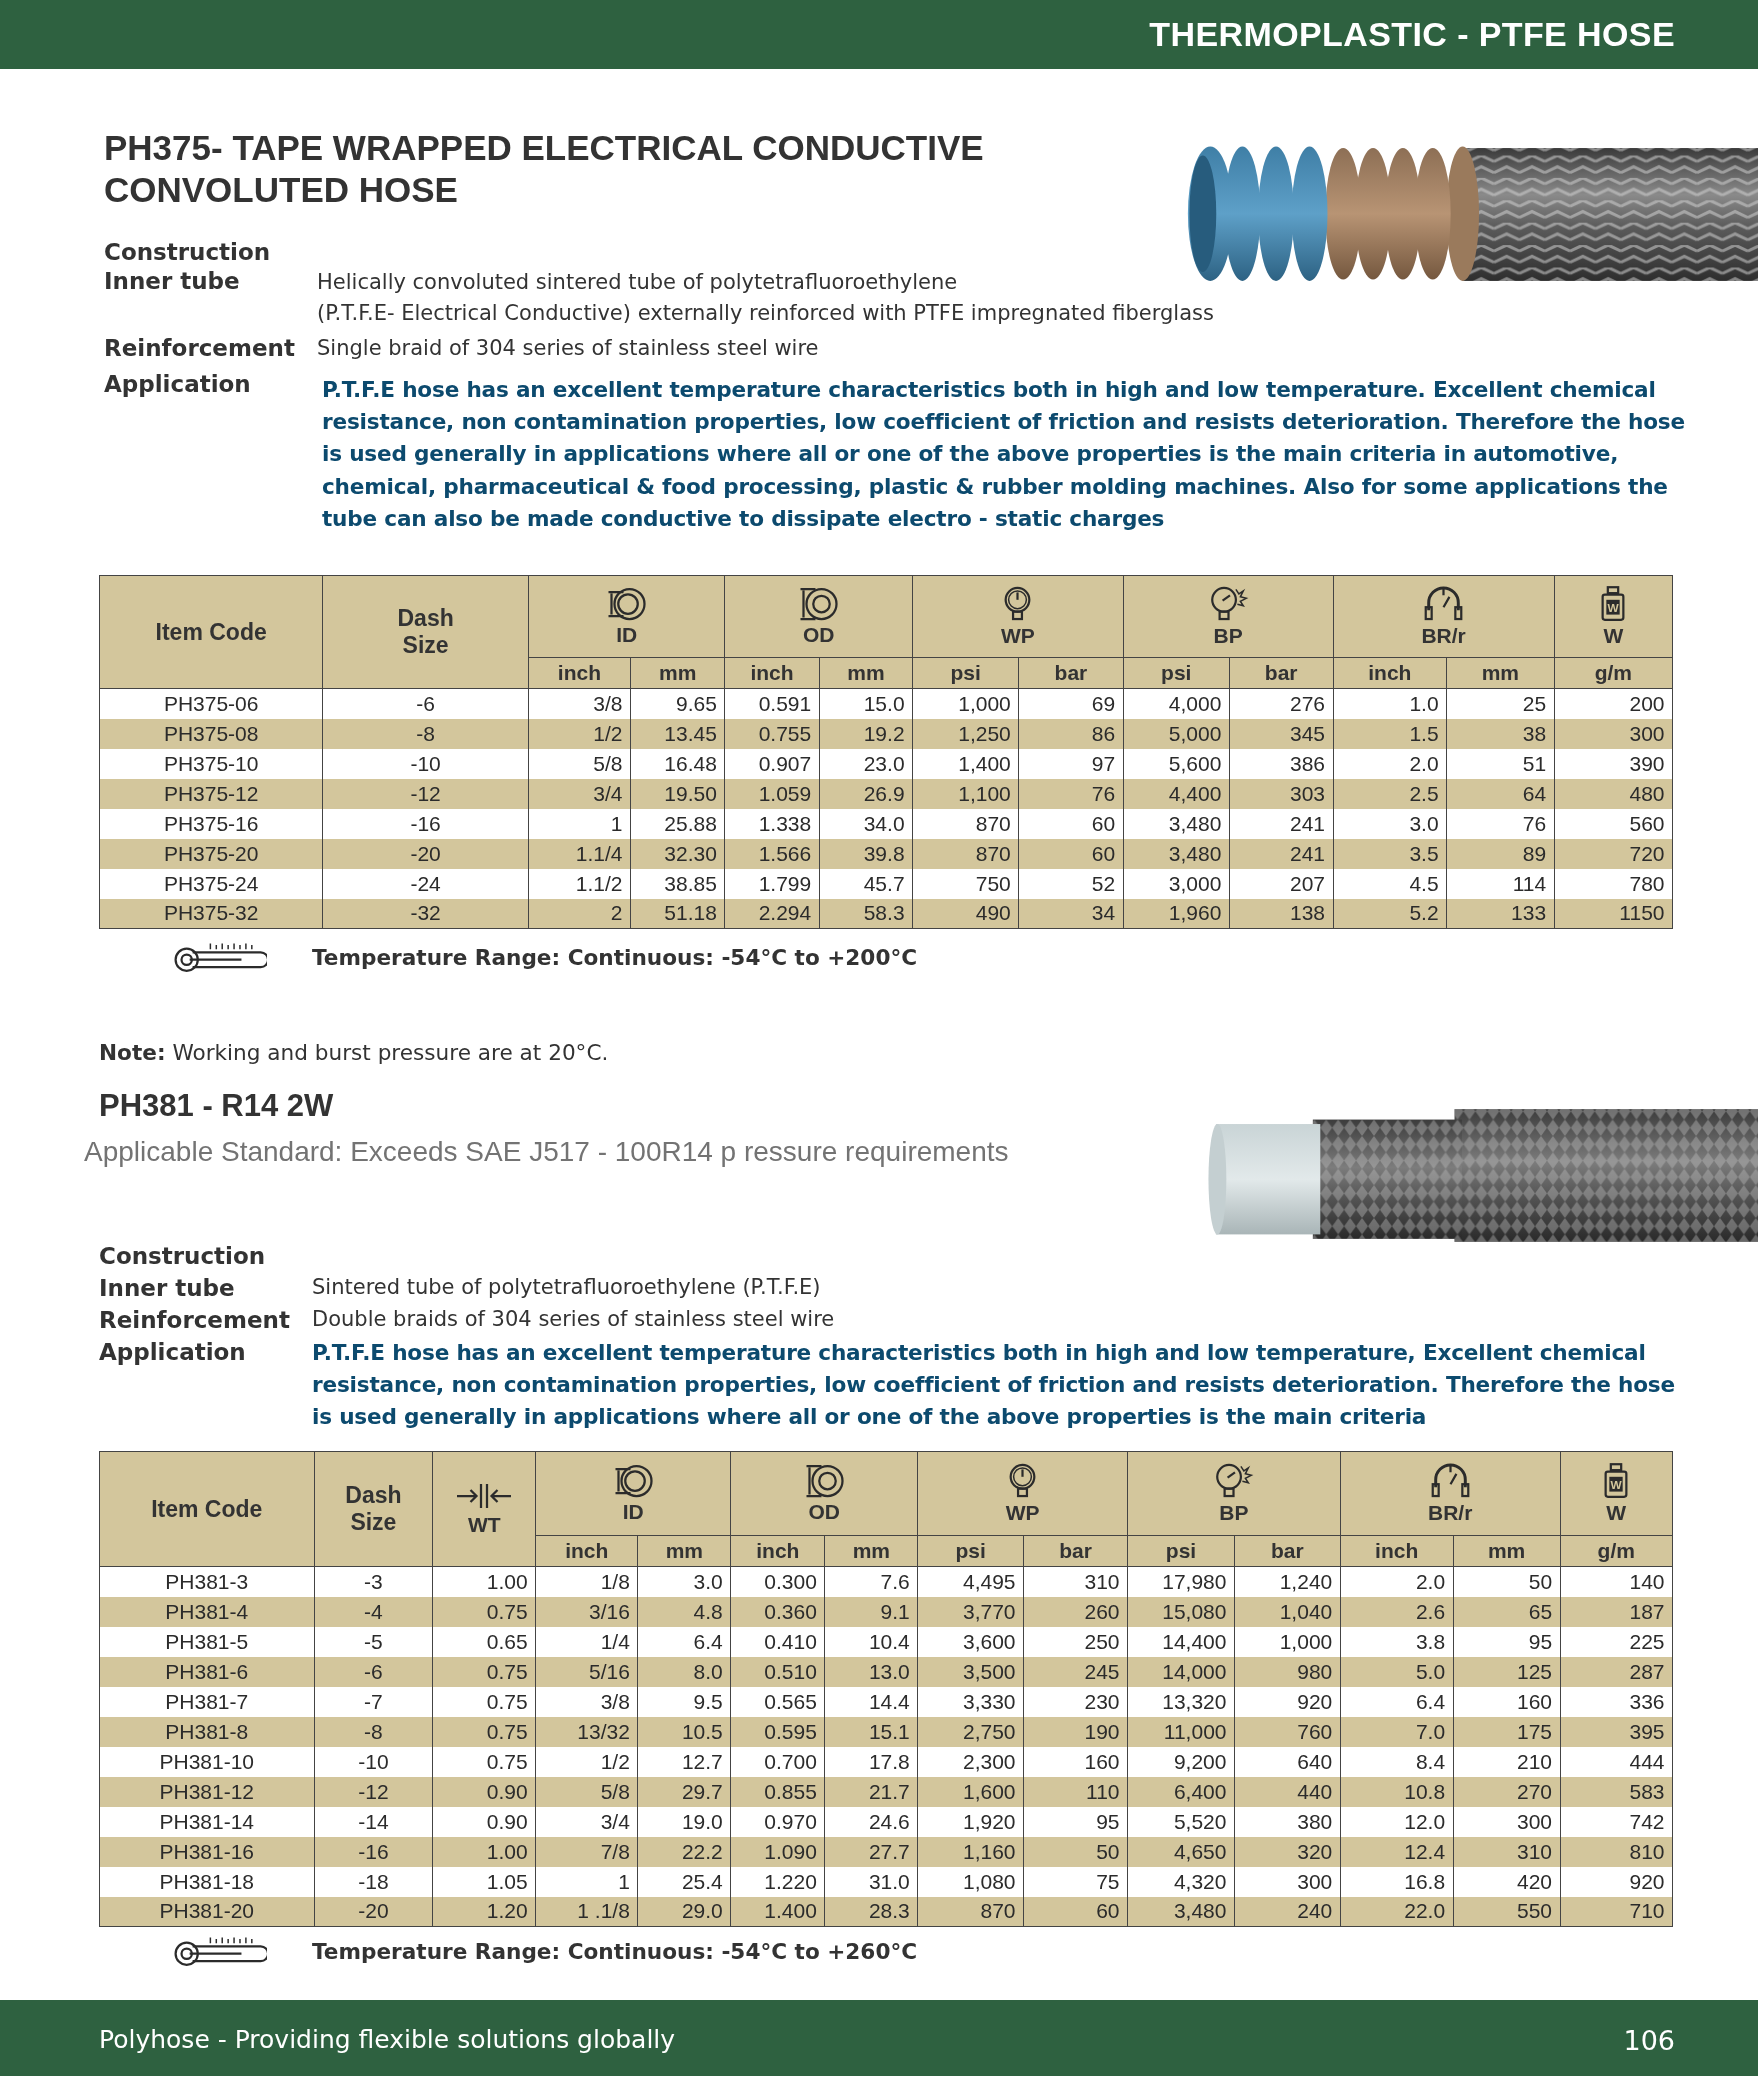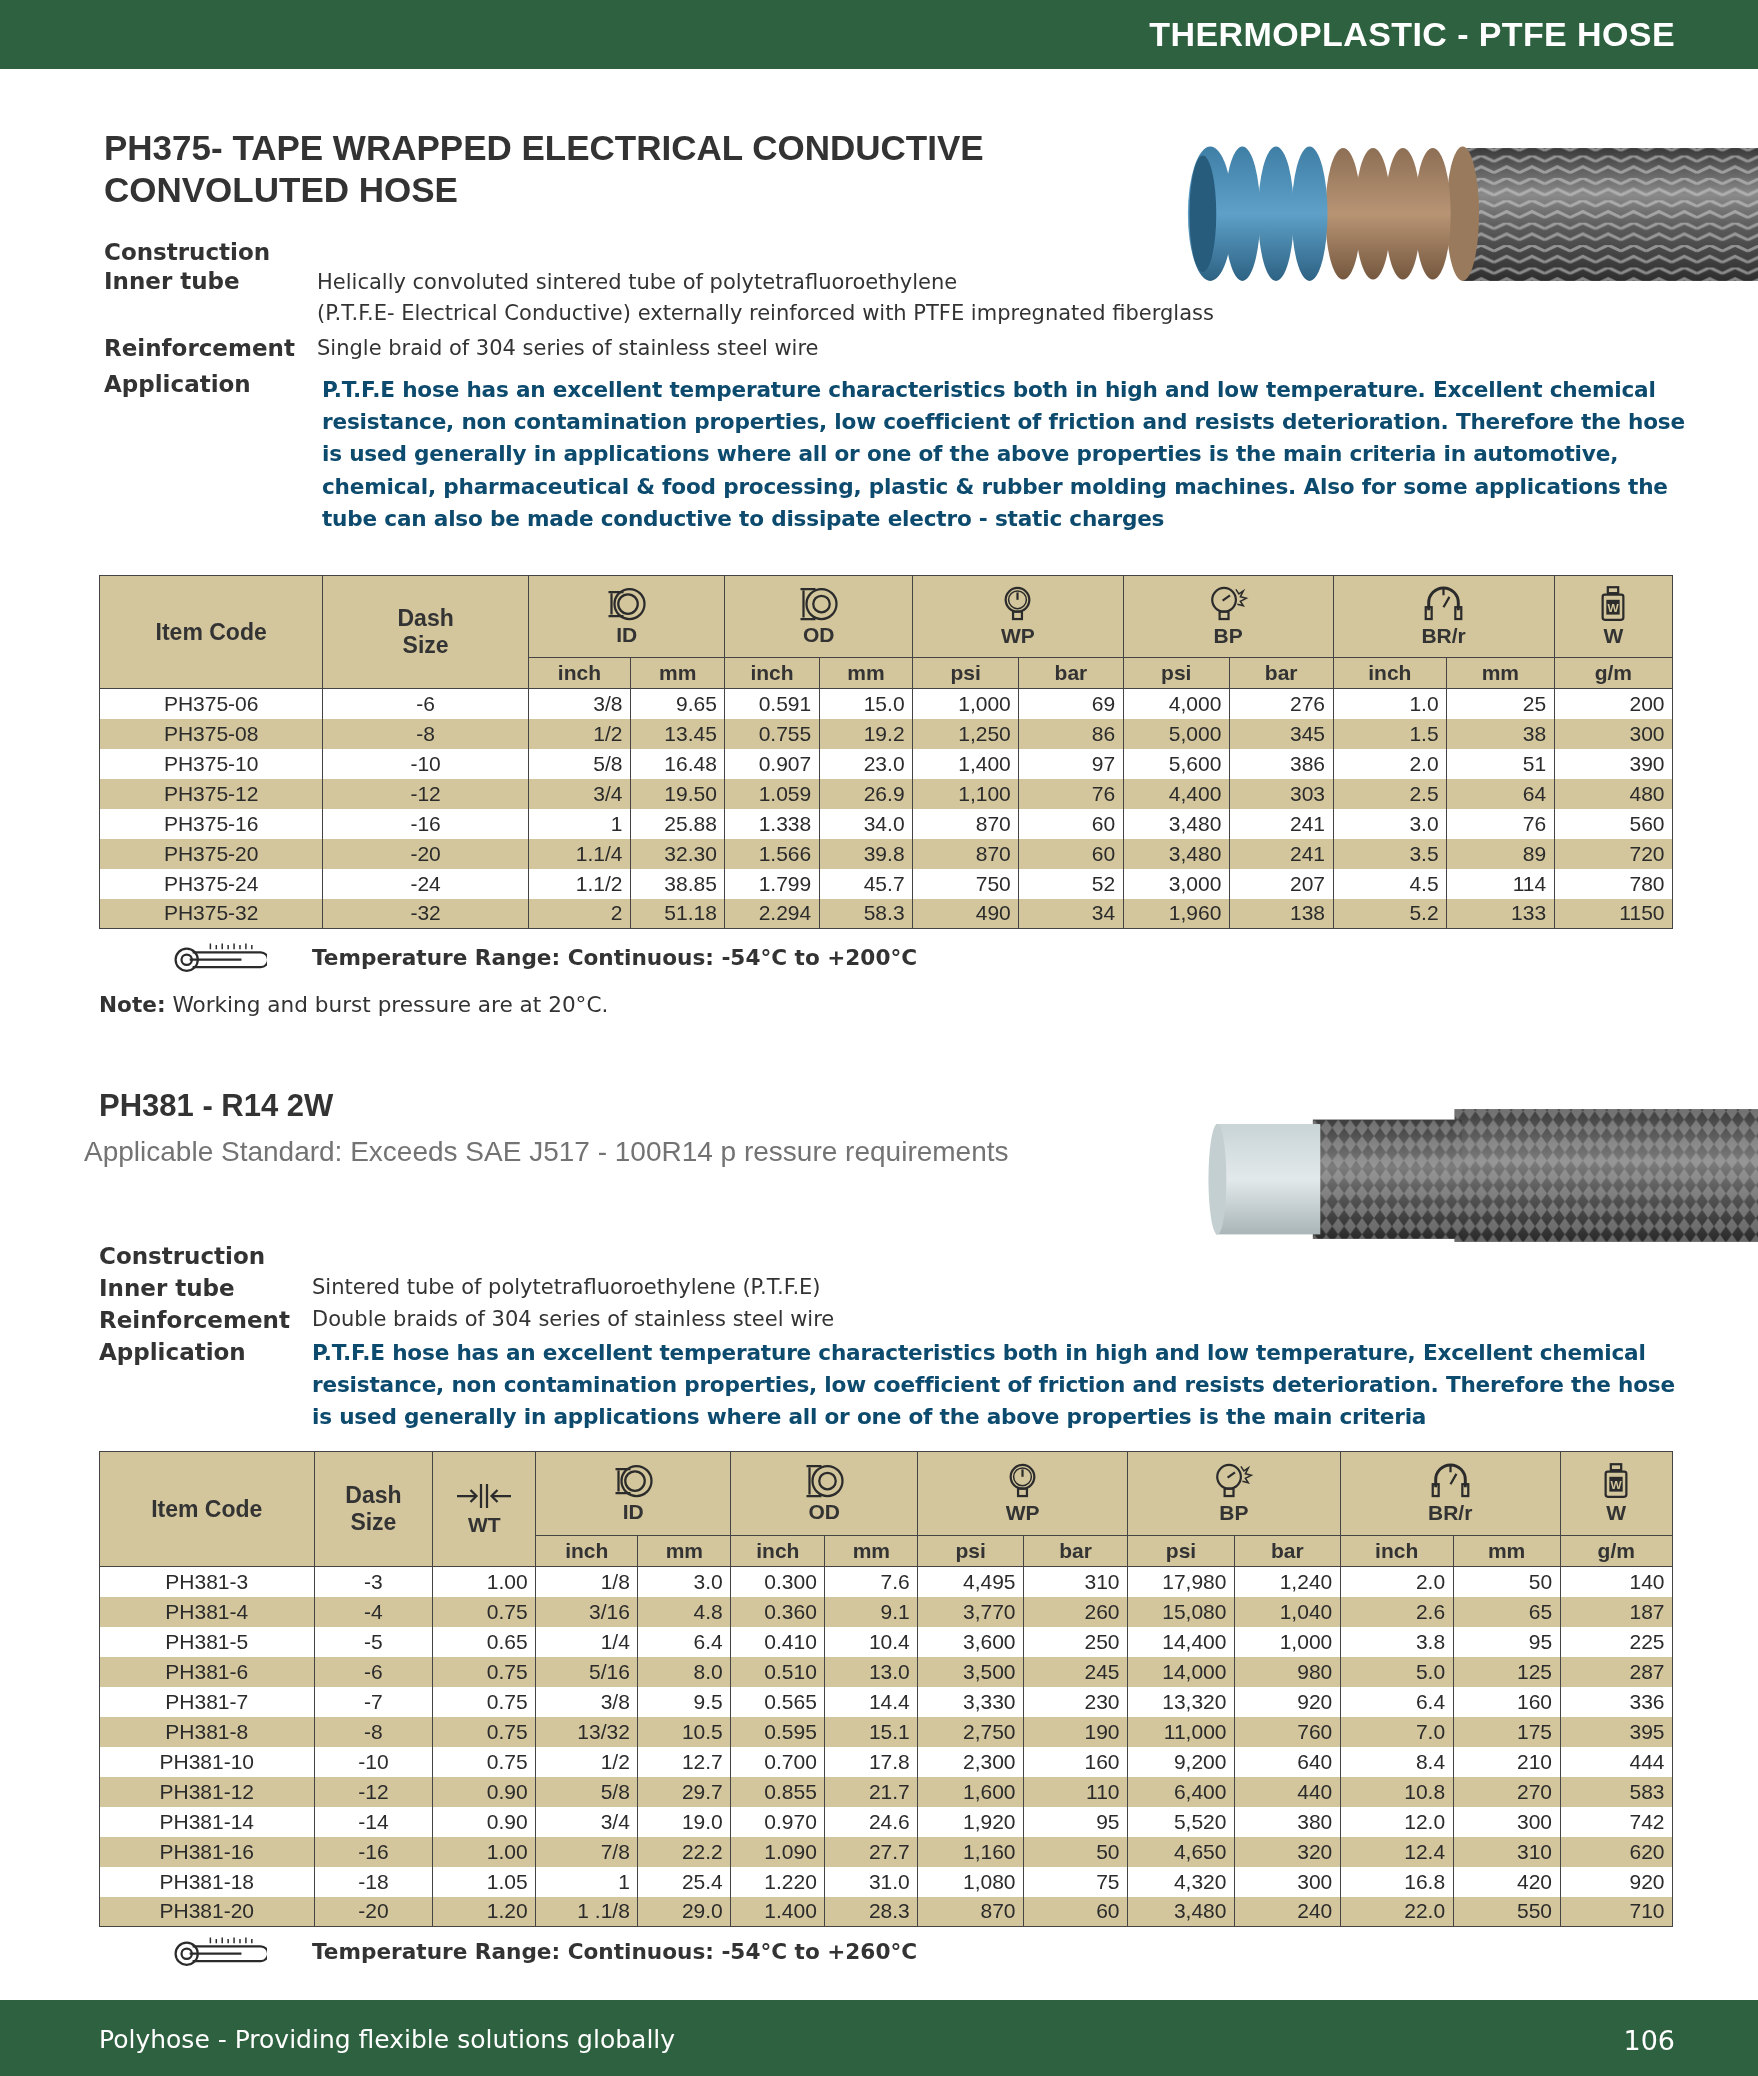--- a/index.html
+++ b/index.html
@@ -29,21 +29,21 @@
   table.dt tbody td.code { text-align: center; }
   table.dt tbody td.dash { text-align: center; }
   table.dt tbody tr:nth-child(even) td { background: #D3C69C; }
   table.dt tbody tr:nth-child(odd) td { background: #ffffff; }
   .hicon { display: block; margin: 0 auto 1.5px auto; }
   .hlabel { font-size: 21px; font-weight: bold; }
   .mainhead { font-size: 23px; font-weight: bold; line-height: 27px; }
 
   .temp { position: absolute; display: flex; align-items: center; }
   .temp .txt { font-family: "DejaVu Sans", sans-serif; font-weight: bold; font-size: 21.6px; color: #333; margin-left: 45px; }
-  .note { position: absolute; left: 99px; font-family: "DejaVu Sans", sans-serif; font-size: 21.6px; color: #333; }
+  .note { position: absolute; left: 99px; font-family: "DejaVu Sans", sans-serif; font-size: 21.6px; color: #333; margin-top: 48px; }
   .note b { font-weight: bold; }
 
   .hoseimg { position: absolute; }
 </style>
 </head>
 <body>
 
 <div class="topbar">
   <div class="ttl">THERMOPLASTIC - PTFE HOSE</div>
 </div>
@@ -623,21 +623,21 @@
         <td>7/8</td>
         <td>22.2</td>
         <td>1.090</td>
         <td>27.7</td>
         <td>1,160</td>
         <td>50</td>
         <td>4,650</td>
         <td>320</td>
         <td>12.4</td>
         <td>310</td>
-        <td>620</td>
+        <td>810</td>
       </tr>
       <tr>
         <td class="code">PH381-18</td>
         <td class="dash">-18</td>
         <td>1.05</td>
         <td>1</td>
         <td>25.4</td>
         <td>1.220</td>
         <td>31.0</td>
         <td>1,080</td>

